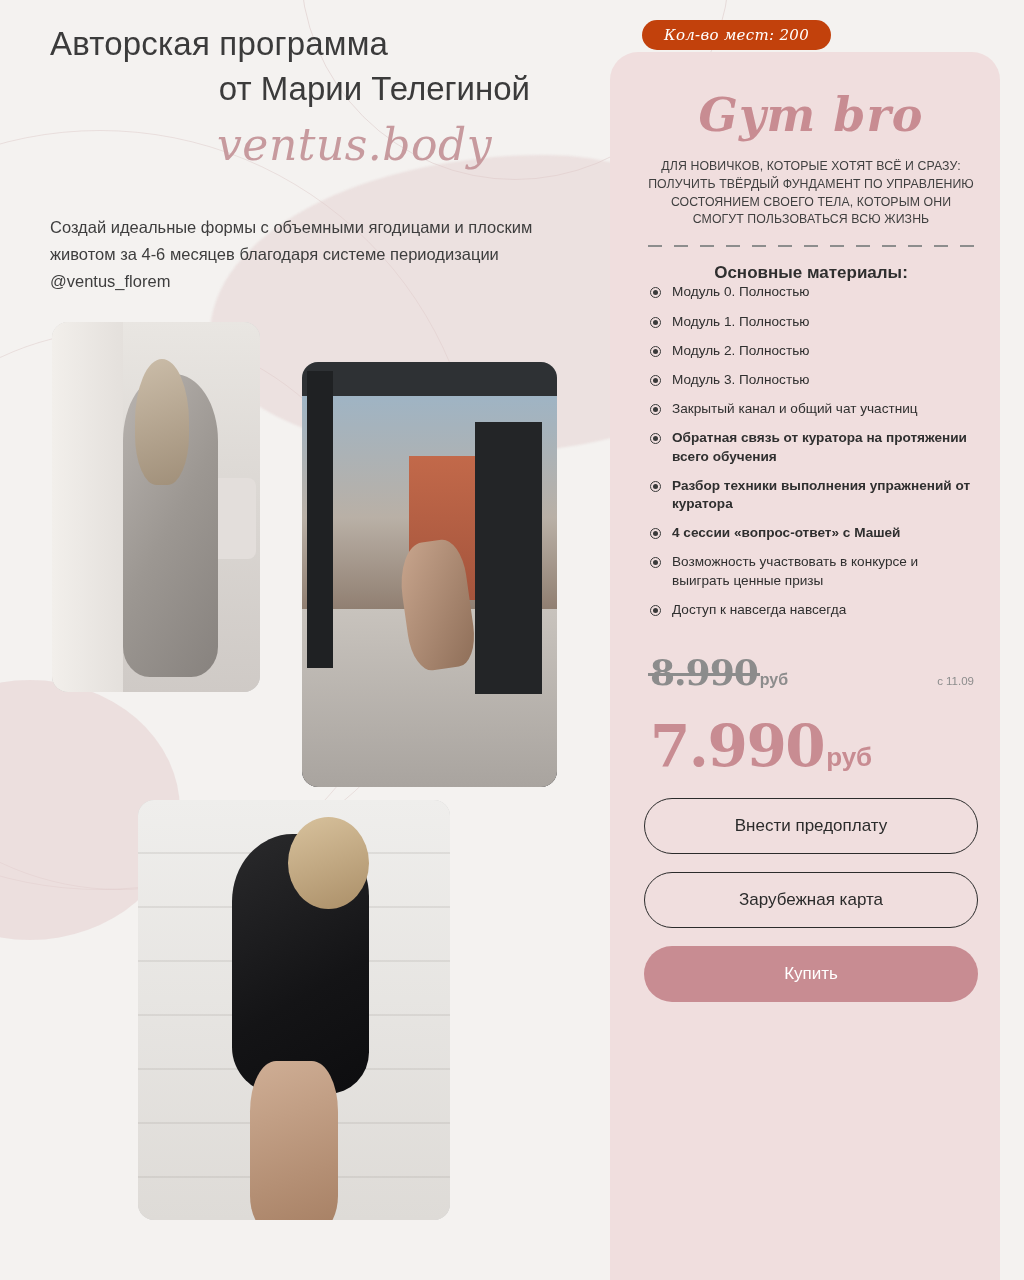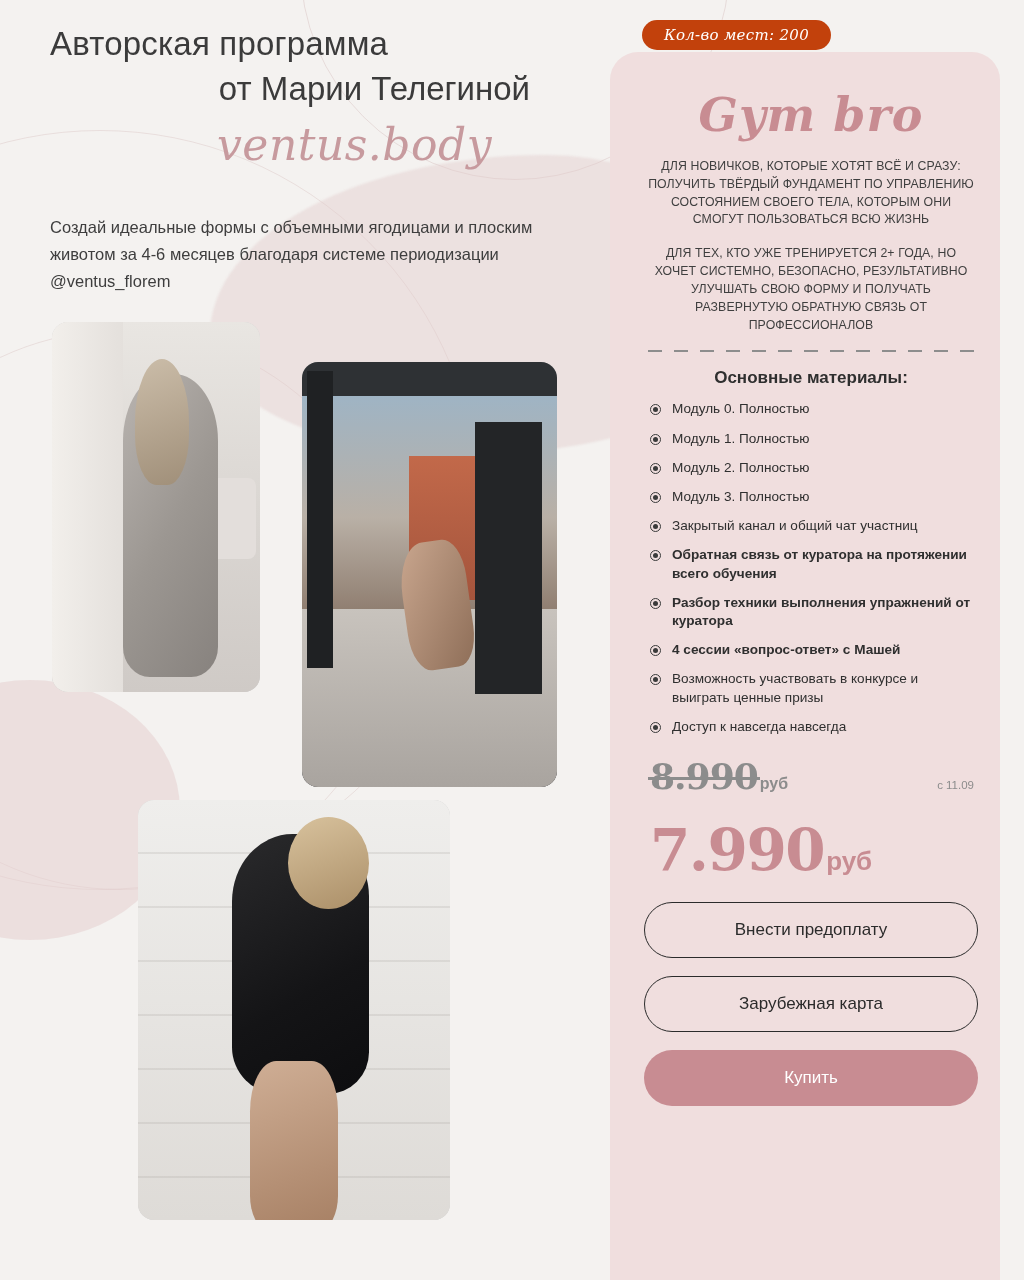--- a/index.html
+++ b/index.html
@@ -240,21 +240,21 @@
   }
 
   .materials-title {
     margin-top: 16px;
     text-align: center;
     font-size: 17px;
     font-weight: 700;
     color: #2f2f2f;
   }
 
-  .mat-list { margin-top: 12px; padding-left: 6px; }
+  .mat-list { margin-top: 0; padding-left: 6px; }
   .mat-item {
     display: flex;
     align-items: flex-start;
     gap: 11px;
     margin-bottom: 11px;
     font-size: 13.6px;
     color: #2f2f2f;
     line-height: 1.34;
   }
   .mat-item .bullet {
@@ -268,21 +268,21 @@
   }
   .mat-item .bullet::after {
     content: "";
     position: absolute; left: 2px; top: 2px;
     width: 5px; height: 5px; border-radius: 50%;
     background: #3a3a3a;
   }
   .mat-item.bold { font-weight: 700; }
 
   .price-row {
-    margin-top: 19px;
+    margin-top: 32px;
     display: flex;
     align-items: baseline;
     padding-left: 6px;
   }
   .old-price {
     font-family: "DejaVu Serif", serif;
     font-weight: 700;
     font-size: 36px;
     color: #8c8c8c;
     position: relative;
@@ -397,21 +397,20 @@
   </div>
 </section>
 
 <section class="right-col">
   <div class="seats-badge">Кол-во мест: 200</div>
 
   <div class="card">
     <div class="card-title">Gym bro</div>
 
     <p class="desc">ДЛЯ НОВИЧКОВ, КОТОРЫЕ ХОТЯТ ВСЁ И СРАЗУ: ПОЛУЧИТЬ ТВЁРДЫЙ ФУНДАМЕНТ ПО УПРАВЛЕНИЮ СОСТОЯНИЕМ СВОЕГО ТЕЛА, КОТОРЫМ ОНИ СМОГУТ ПОЛЬЗОВАТЬСЯ ВСЮ ЖИЗНЬ</p>
-    <p class="desc">ДЛЯ ТЕХ, КТО УЖЕ ТРЕНИРУЕТСЯ 2+ ГОДА, НО ХОЧЕТ СИСТЕМНО, БЕЗОПАСНО, РЕЗУЛЬТАТИВНО УЛУЧШАТЬ СВОЮ ФОРМУ И ПОЛУЧАТЬ РАЗВЕРНУТУЮ ОБРАТНУЮ СВЯЗЬ ОТ ПРОФЕССИОНАЛОВ</p>
 
     <div class="divider"></div>
 
     <div class="materials-title">Основные материалы:</div>
 
     <div class="mat-list">
       <div class="mat-item">
         <span class="bullet"></span>
         <span>Модуль 0. Полностью</span>
       </div>

